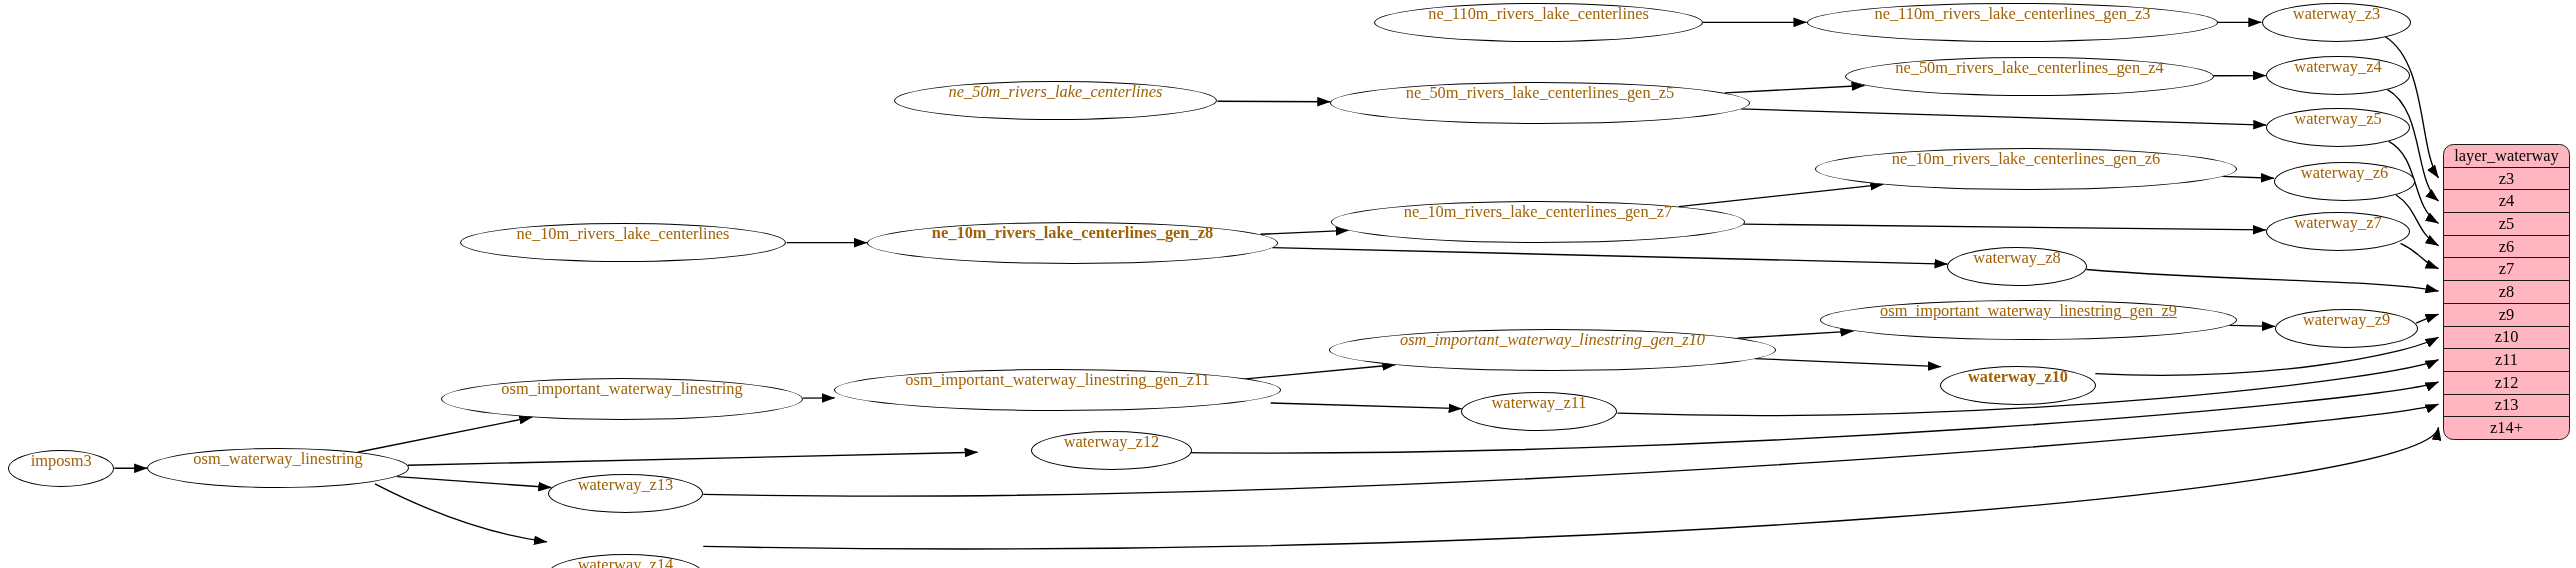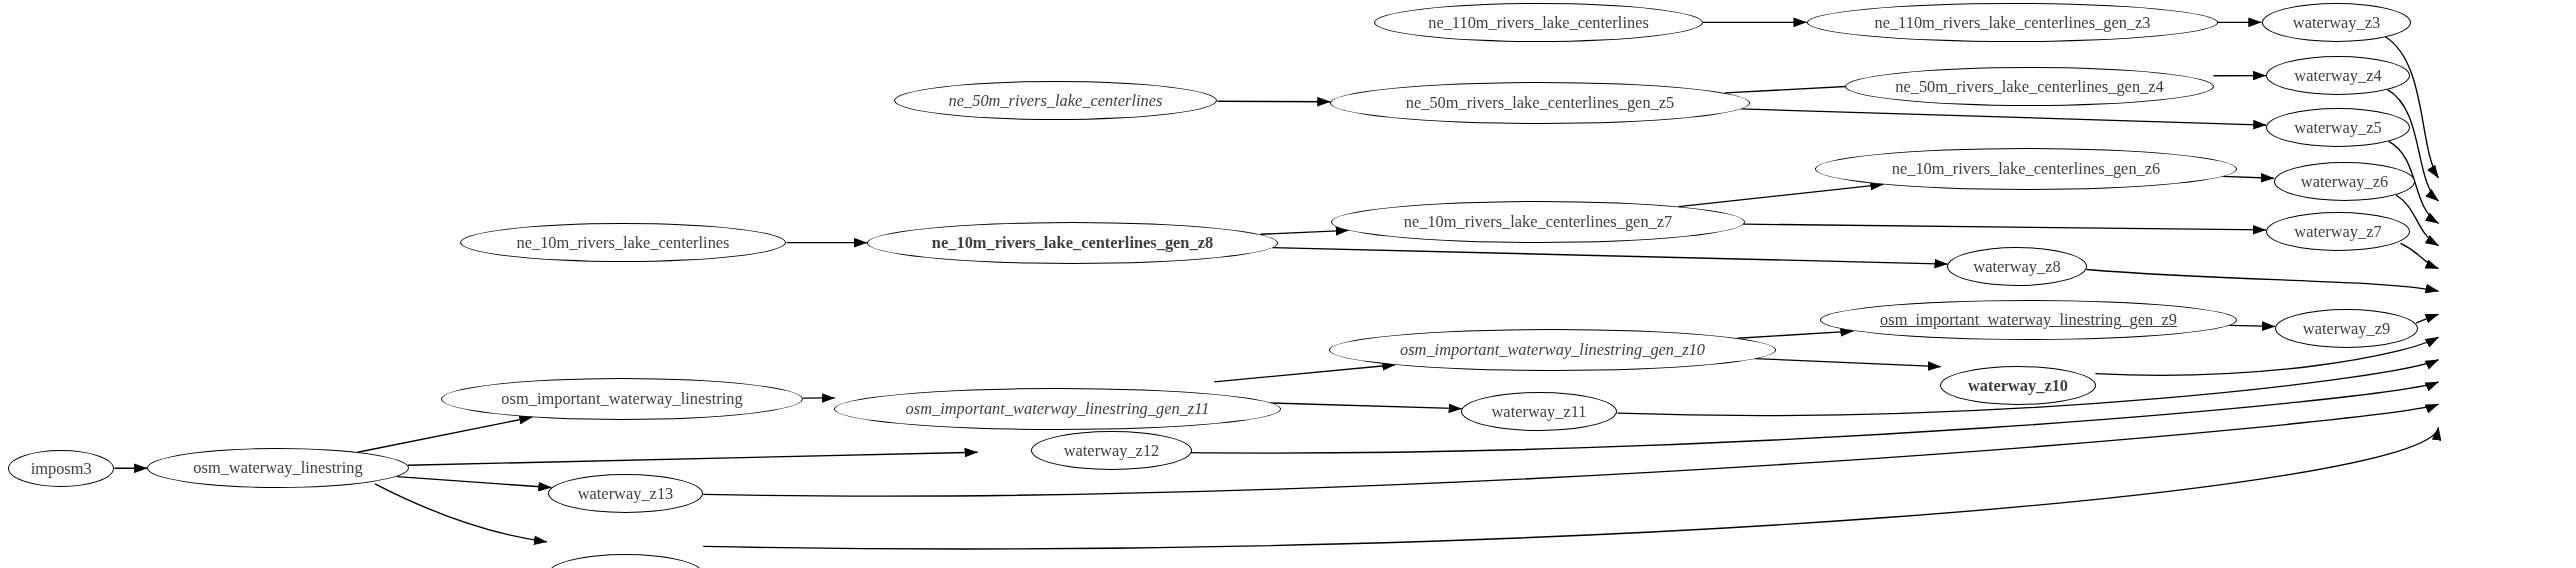--- a/index.html
+++ b/index.html
@@ -6,26 +6,26 @@
   .canvas{
     position:relative;
     width:2576px;height:568px;
     background:#ffffff;
     font-family:"Liberation Serif","DejaVu Serif",serif;
     overflow:hidden;
   }
   #edge-layer{position:absolute;left:0;top:0;width:2576px;height:568px;}
   .node{
     position:absolute;
-    display:flex;align-items:center;justify-content:center;
+    display:flex;justify-content:center;
     background:#ffffff;
     border:1.3px solid #000000;
     border-radius:50%;
     box-sizing:border-box;
-    font-size:16.4px;color:#404040;
+    font-size:16.4px;color:#a16207;
     white-space:nowrap;
     z-index:2;
   }
   .dbtable{
     position:absolute;
     box-sizing:border-box;
     background:#ffb6c1;
     border:1.5px solid #1a1a1a;
     border-radius:10.4px;
     overflow:hidden;
@@ -94,21 +94,21 @@
   <div id="node-layer">
       <div class="node" style="left: 8.2px; top: 450px; width: 106px; height: 37px;">
         <span>imposm3</span>
       </div>
       <div class="node" style="left: 147px; top: 448px; width: 262px; height: 40px;">
         <span>osm_waterway_linestring</span>
       </div>
       <div class="node" style="left: 441px; top: 378px; width: 362px; height: 42px;">
         <span>osm_important_waterway_linestring</span>
       </div>
-      <div class="node" style="left: 834px; top: 388px; width: 447px; height: 42px; font-style: italic;">
+      <div class="node" style="left: 834px; top: 369px; width: 447px; height: 42px;">
         <span>osm_important_waterway_linestring_gen_z11</span>
       </div>
       <div class="node" style="left: 1329px; top: 329px; width: 447px; height: 42px; font-style: italic;">
         <span>osm_important_waterway_linestring_gen_z10</span>
       </div>
       <div class="node" style="left: 1820px; top: 300px; width: 417px; height: 40px; text-decoration: underline;">
         <span>osm_important_waterway_linestring_gen_z9</span>
       </div>
       <div class="node" style="left: 460px; top: 223px; width: 326px; height: 39px;">
         <span>ne_10m_rivers_lake_centerlines</span>
@@ -121,21 +121,21 @@
       </div>
       <div class="node" style="left: 1815px; top: 148px; width: 422px; height: 42px;">
         <span>ne_10m_rivers_lake_centerlines_gen_z6</span>
       </div>
       <div class="node" style="left: 894px; top: 81px; width: 323px; height: 39px; font-style: italic;">
         <span>ne_50m_rivers_lake_centerlines</span>
       </div>
       <div class="node" style="left: 1330px; top: 82px; width: 420px; height: 42px;">
         <span>ne_50m_rivers_lake_centerlines_gen_z5</span>
       </div>
-      <div class="node" style="left: 1845px; top: 67px; width: 369px; height: 39px;">
+      <div class="node" style="left: 1845px; top: 57px; width: 369px; height: 39px;">
         <span>ne_50m_rivers_lake_centerlines_gen_z4</span>
       </div>
       <div class="node" style="left: 1374px; top: 3px; width: 329px; height: 39px;">
         <span>ne_110m_rivers_lake_centerlines</span>
       </div>
       <div class="node" style="left: 1807px; top: 3px; width: 411px; height: 39px;">
         <span>ne_110m_rivers_lake_centerlines_gen_z3</span>
       </div>
       <div class="node" style="left: 2262px; top: 3px; width: 149px; height: 39px;">
         <span>waterway_z3</span>
@@ -168,14 +168,30 @@
         <span>waterway_z12</span>
       </div>
       <div class="node" style="left: 548px; top: 474px; width: 155px; height: 39px;">
         <span>waterway_z13</span>
       </div>
       <div class="node" style="left: 548px; top: 554px; width: 155px; height: 39px;">
         <span>waterway_z14</span>
       </div>
     </div>
 
+  <div class="dbtable" id="layer-table" style="left: 2443px; top: 144px; width: 127px; height: 296px;">
+    <div class="trow">layer_waterway</div>
+
+  <div class="trow">z3</div>
+      <div class="trow">z4</div>
+      <div class="trow">z5</div>
+      <div class="trow">z6</div>
+      <div class="trow">z7</div>
+      <div class="trow">z8</div>
+      <div class="trow">z9</div>
+      <div class="trow">z10</div>
+      <div class="trow">z11</div>
+      <div class="trow">z12</div>
+      <div class="trow">z13</div>
+      <div class="trow">z14+</div>
+    </div>
 </div>
 
 
 </body></html>

